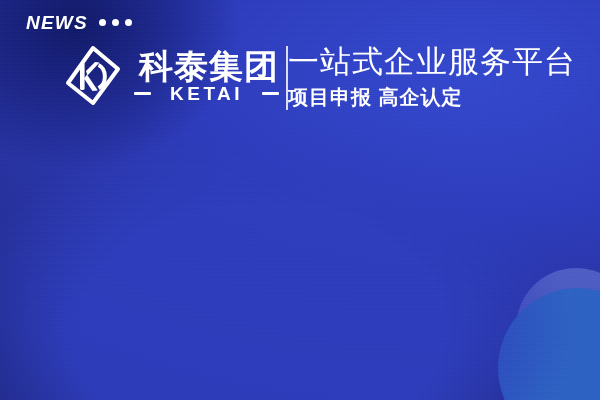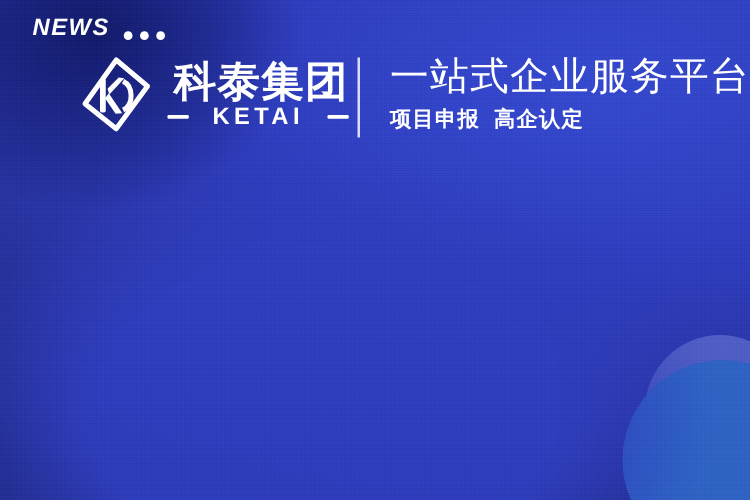--- a/index.html
+++ b/index.html
@@ -70,21 +70,21 @@
     z-index: 4;
     pointer-events: none;
   }
 
   
   .news-row {
     position: absolute;
     left: 26px;
     top: 13px;
     display: flex;
-    align-items: flex-end;
+    align-items: center;
     gap: 11px;
     z-index: 10;
   }
   .news-label {
     color: #ffffff;
     font-size: 19px;
     font-weight: bold;
     font-style: italic;
     letter-spacing: 1.2px;
     line-height: 1;
@@ -158,39 +158,39 @@
     left: 286px;
     top: 46px;
     width: 2px;
     height: 64px;
     background: rgba(255,255,255,0.82);
     z-index: 10;
   }
 
   .tagline-block {
     position: absolute;
-    left: 312px;
+    left: 288px;
     top: 44px;
     z-index: 10;
   }
   .tagline-main {
     color: #ffffff;
     font-size: 31px;
     line-height: 1.15;
     letter-spacing: 1px;
     font-family: "DejaVu Sans", "Liberation Sans", sans-serif;
     white-space: nowrap;
   }
   .tagline-sub {
     color: #ffffff;
-    font-size: 17px;
+    font-size: 20px;
     font-weight: bold;
     letter-spacing: 1px;
     margin-top: 4px;
-    font-family: Liberation Mono, monospace;
+    font-family: Liberation Sans, sans-serif;
     white-space: nowrap;
   }
 
   
   .headline {
     position: absolute;
     left: 64px;
     top: 158px;
     width: 500px;
     color: #ffffff;

